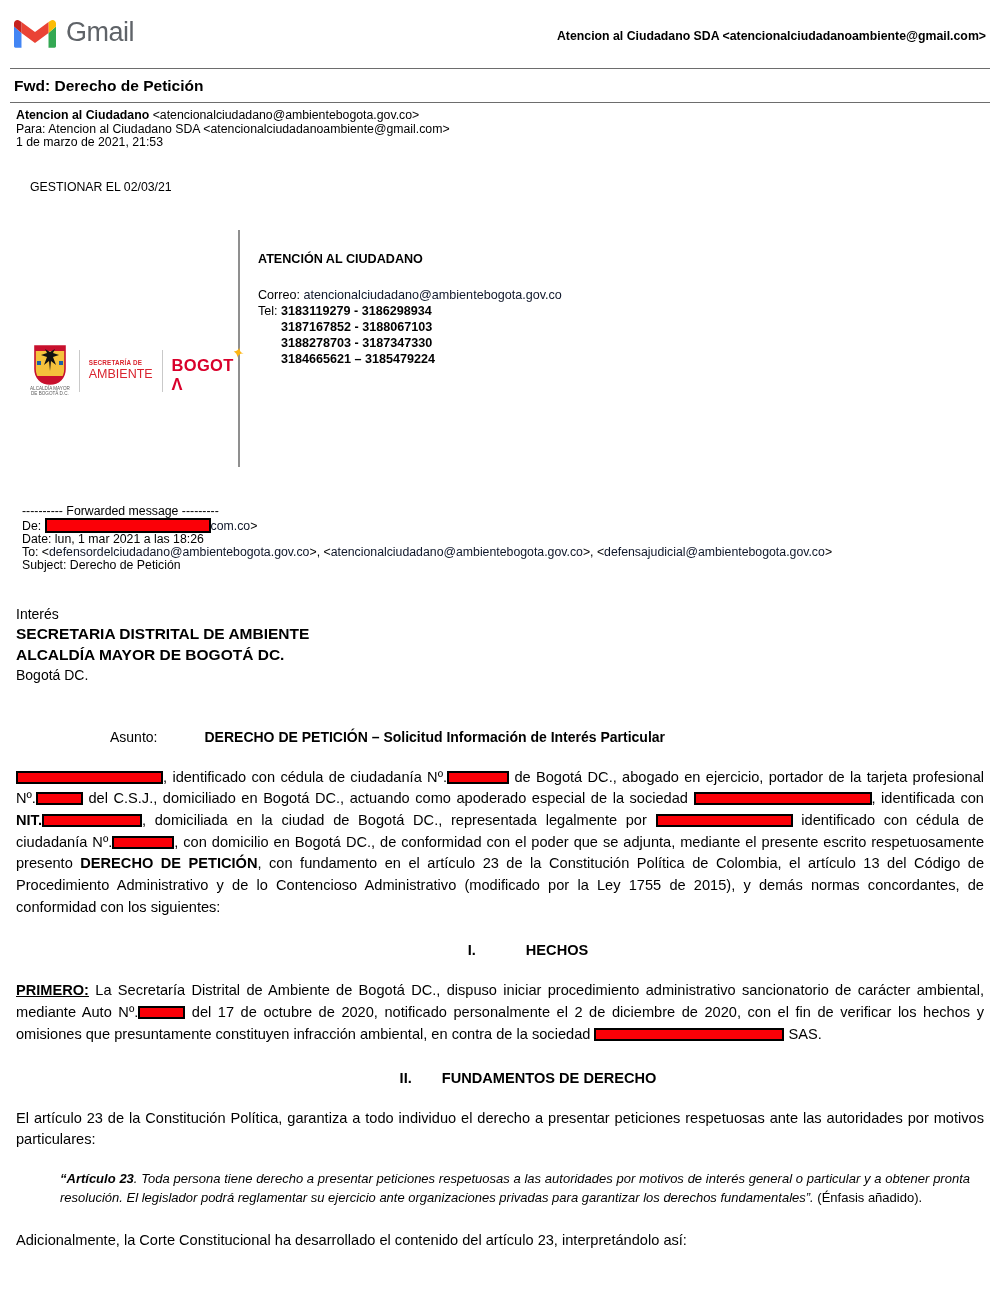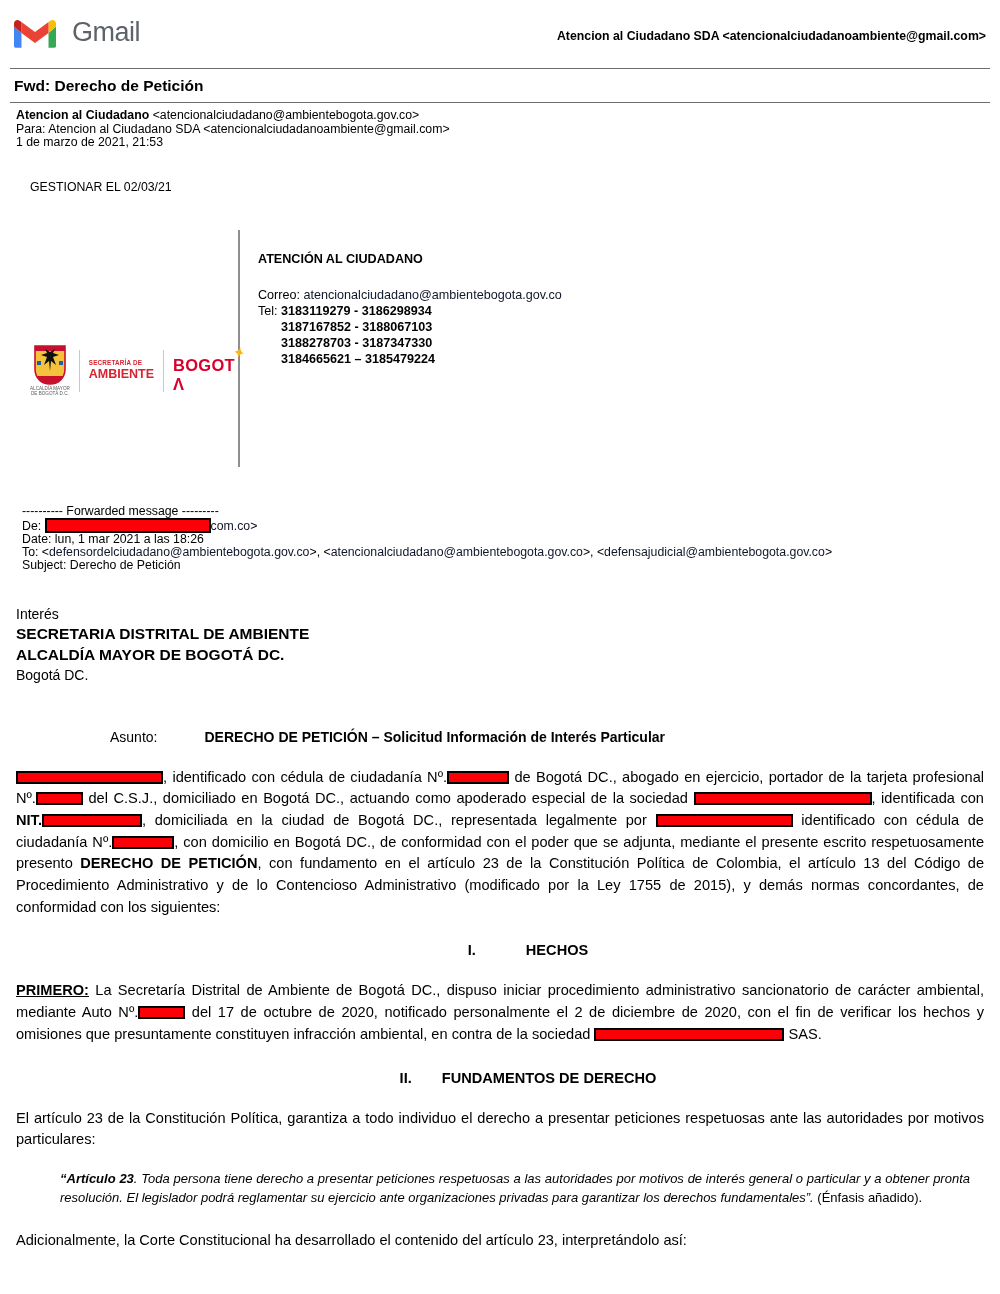--- a/index.html
+++ b/index.html
@@ -5,40 +5,40 @@
   html,body{margin:0;padding:0;background:#fff;}
   body{width:1000px;height:1294px;overflow:hidden;font-family:"Liberation Sans","DejaVu Sans",sans-serif;color:#000;-webkit-font-smoothing:antialiased;}
   .b{font-weight:bold;}
   .i{font-style:italic;}
   .u{text-decoration:underline;}
   .lnk{color:#0f172a;}
   .redact{display:inline-block;box-sizing:border-box;height:13px;background:#fb0007;border:2px solid #000;vertical-align:-2px;}
 
   
   .hdr{display:flex;justify-content:space-between;align-items:flex-start;padding:16px 14px 0 14px;height:52px;}
-  .brand{display:flex;align-items:center;gap:16px;}
+  .brand{display:flex;align-items:center;gap:10px;}
   .brand svg{width:42px;height:32px;}
   .brand-name{font-size:27px;color:#5f6368;letter-spacing:-0.5px;}
   .hdr-account{font-size:12.3px;font-weight:bold;color:#000;margin-top:13px;}
   .rule{border:none;border-top:1.5px solid #6d6d6d;margin:0 10px;}
   .thread-subject{font-size:15.5px;font-weight:bold;margin:8px 14px 7px 14px;}
   .meta{display:flex;justify-content:space-between;padding:6px 10px 0 16px;font-size:12.3px;line-height:13.5px;flex-direction:column;}
   .meta-date{font-size:12.3px;}
   .action-note{margin:30px 0 0 30px;font-size:12.3px;}
 
   
   .sig-row{display:flex;margin:36px 0 0 30px;height:237px;}
   .sig-logo-cell{width:208px;display:flex;align-items:center;}
   .gov-logo{display:flex;align-items:center;gap:9px;margin-top:45px;}
   .crest-wrap{display:flex;flex-direction:column;align-items:center;width:44px;}
   .crest-caption{font-size:4.6px;color:#5a5a5a;text-align:center;line-height:5.4px;margin-top:1px;white-space:nowrap;}
   .logo-divider{width:1px;height:42px;background:#c9c9c9;}
   .sec-amb{color:#d9232e;line-height:1;}
   .sec-amb .l1{font-size:6.3px;font-weight:bold;letter-spacing:.2px;}
-  .sec-amb .l2{font-size:12.5px;font-weight:bold;margin-top:2px;}
+  .sec-amb .l2{font-size:12.5px;font-weight:normal;margin-top:2px;}
   .bogota-mark{position:relative;color:#d9002b;font-weight:bold;font-size:16.5px;letter-spacing:.3px;padding-top:8px;}
   .bogota-star{position:absolute;top:-4px;right:-7px;color:#fdb515;font-size:15px;transform:rotate(12deg);}
   .bogota-caret{display:inline-block;transform:scaleY(1.05);}
   .sig-divider{border-left:2px solid #8f8f8f;}
   .sig-text{padding:21px 0 0 18px;font-size:12.6px;line-height:16px;}
   .sig-heading{font-weight:bold;margin-bottom:20px;}
   .tel-indent{padding-left:23px;}
 
   
   .fwd-block{margin:38px 0 0 22px;font-size:12.3px;line-height:13.2px;}

